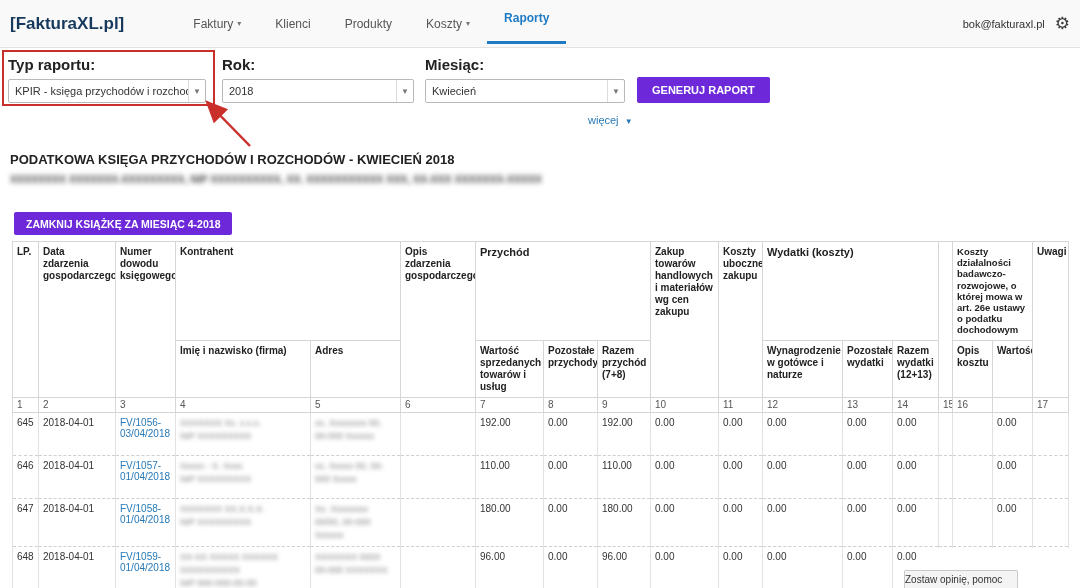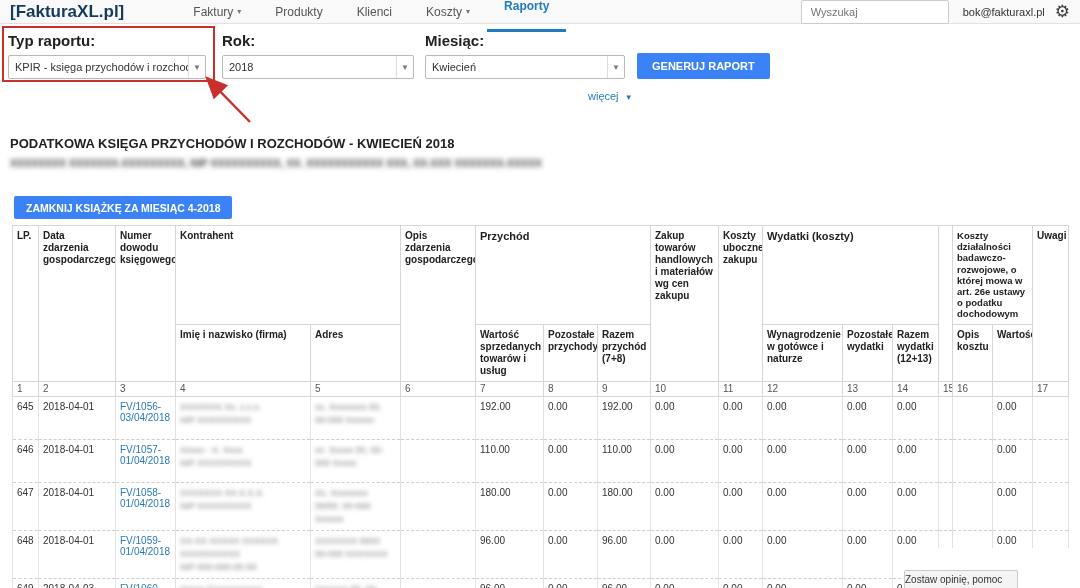--- a/index.html
+++ b/index.html
@@ -1,20 +1,20 @@
 <!DOCTYPE html>
 <html><head>
 <meta charset="utf-8">
 <style>
   * { box-sizing: border-box; margin: 0; padding: 0; }
   html,body { width:1080px; height:588px; overflow:hidden; }
   body { font-family:"Liberation Sans", sans-serif; background:#fff; position:relative; color:#333; }
 
   
-  .topbar { display:flex; align-items:center; height:24px; background:#f9f9f9;
+  .topbar { display:flex; align-items:center; height:48px; background:#f9f9f9;
             border-bottom:1px solid #e2e2e2; padding:0 10px; }
   .logo { font-size:17px; font-weight:bold; color:#16395c; cursor:pointer; white-space:nowrap; }
   .mainnav { display:flex; margin-left:52px; height:40px; }
   .nav-item { display:flex; align-items:center; padding:12px 17px; font-size:12px; color:#555;
               text-decoration:none; cursor:pointer; height:40px; }
   .nav-item .caret { font-size:8px; color:#777; margin-left:4px; }
   .nav-item.active { color:#1e7bc4; font-weight:bold; border-bottom:3px solid #1e7bc4; padding-top:3px; }
   .topbar-right { margin-left:auto; display:flex; align-items:center; }
   .searchbox { width:148px; height:24px; border:1px solid #ccc; border-radius:2px; background:#fff;
                display:flex; align-items:center; padding:0 5px; }
@@ -25,32 +25,32 @@
 
   
   .filters { position:relative; height:92px; }
   .fgroup { position:absolute; top:8px; }
   .fgroup label { display:block; font-size:15px; font-weight:bold; color:#222; margin-bottom:6px; }
   .select { height:24px; border:1px solid #b9b9b9; border-radius:2px; background:#fff;
             display:flex; align-items:stretch; font-size:11px; color:#333; cursor:pointer; }
   .sel-val { flex:1; display:flex; align-items:center; padding:0 6px; white-space:nowrap; overflow:hidden; }
   .sel-arrow { width:17px; border-left:1px solid #ddd; display:flex; align-items:center;
                justify-content:center; color:#777; font-size:8px; }
-  .btn { background:#3b82f6; color:#fff; border:none; border-radius:2px; font-weight:bold;
+  .btn { background:#6d28d9; color:#fff; border:none; border-radius:2px; font-weight:bold;
          font-size:11px; cursor:pointer; font-family:"Liberation Sans", sans-serif; }
   .generate { position:absolute; left:637px; top:29px; height:26px; padding:0 15px; }
   .more { position:absolute; left:588px; top:66px; font-size:11px; color:#2779b8; cursor:pointer;
           text-decoration:none; }
   .more .caret-blue { font-size:8px; margin-left:3px; }
   .red-box { position:absolute; left:2px; top:2px; width:213px; height:56px;
              border:2px solid #c9302c; pointer-events:none; }
   .red-arrow { position:absolute; left:195px; top:46px; pointer-events:none; }
 
   
-  .report-title { margin:20px 0 0 10px; font-size:13px; font-weight:bold; color:#222; }
+  .report-title { margin:12px 0 0 10px; font-size:13px; font-weight:bold; color:#222; }
   .blurline { margin:6px 0 0 10px; font-size:10.5px; font-weight:bold; color:#4a4a4a;
               filter:blur(2.4px); width:fit-content; white-space:nowrap; }
   .close-book { display:block; margin:27px 0 0 14px; height:23px; padding:0 12px; font-size:10.5px; }
 
   
   table.kpir { margin:6px 0 0 12px; border-collapse:collapse; table-layout:fixed; width:1056px;
                border:1px solid #d6d6d6; }
   .kpir th { border:1px solid #d6d6d6; vertical-align:top; text-align:left; padding:4px;
              font-size:10px; font-weight:bold; color:#222; overflow:hidden; line-height:1.2; }
   .kpir tr.h-group { height:96px; }
@@ -75,36 +75,29 @@
 </head>
 <body>
 
 <div class="topbar">
   <div class="logo">[FakturaXL.pl]</div>
   <nav class="mainnav">
     <a class="nav-item">
       <span>Faktury</span>
       <span class="caret">▾</span>
     </a>
+    <a class="nav-item">Klienci</a>
     <a class="nav-item">Produkty</a>
-    <a class="nav-item">Klienci</a>
     <a class="nav-item">
       <span>Koszty</span>
       <span class="caret">▾</span>
     </a>
     <a class="nav-item active">Raporty</a>
   </nav>
   <div class="topbar-right">
-    <div class="searchbox">
-      <svg width="12" height="12" viewBox="0 0 12 12">
-        <circle cx="5" cy="5" r="3.4" fill="none" stroke="#999" stroke-width="1.3"></circle>
-        <line x1="7.6" y1="7.6" x2="11" y2="11" stroke="#999" stroke-width="1.3"></line>
-      </svg>
-      <input type="text" placeholder="Wyszukaj" style="">
-    </div>
     <span class="account">bok@fakturaxl.pl</span>
     <span class="gear">⚙</span>
   </div>
 </div>
 
 <div class="filters">
   <div class="fgroup" style="left:8px; width:198px;">
     <label>Typ raportu:</label>
     <div class="select">
       <span class="sel-val">KPIR - księga przychodów i rozchodów</span>

